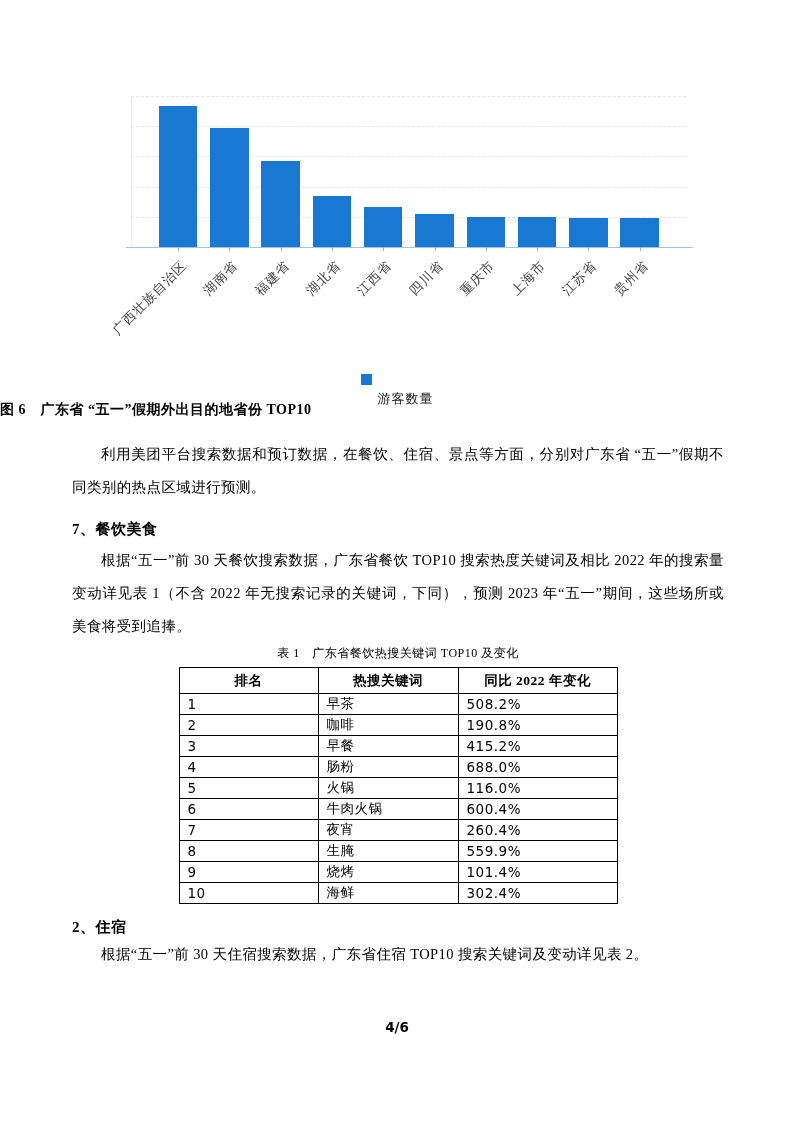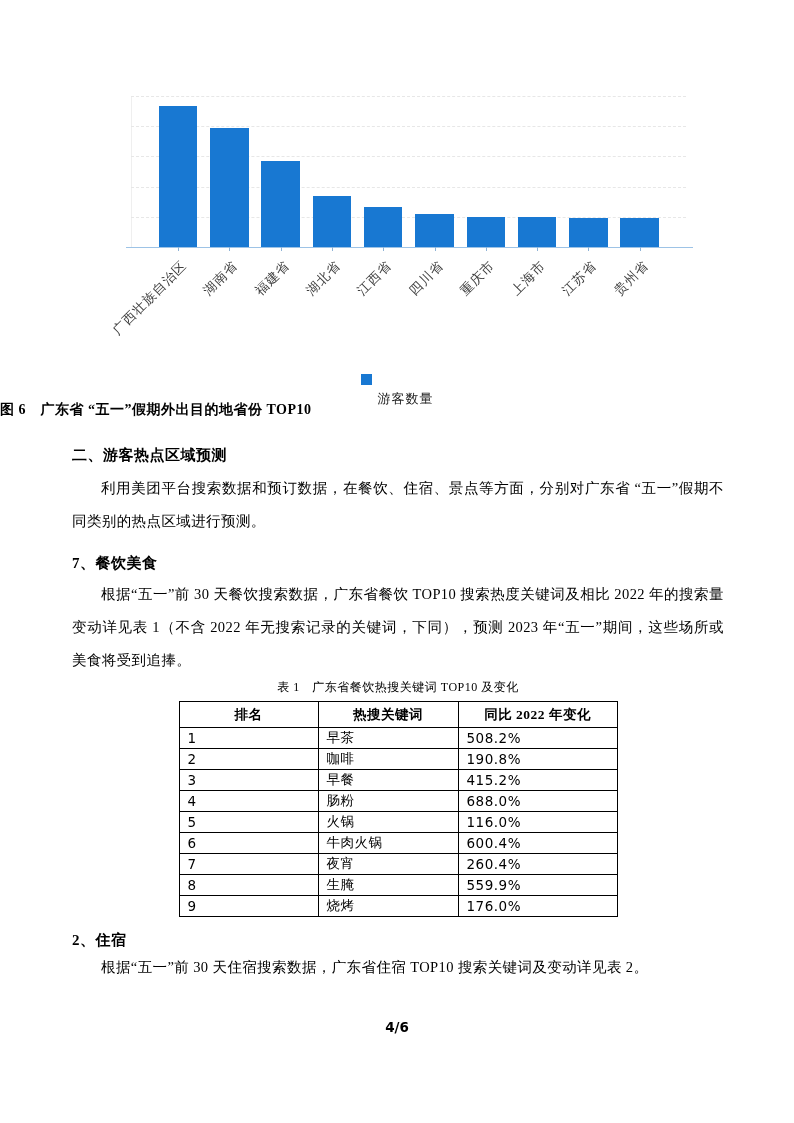--- a/index.html
+++ b/index.html
@@ -104,21 +104,20 @@
       </div>
     <div class="legend">
       <span class="legend-swatch" style="background: rgb(24, 120, 210);"></span>
       <span class="legend-label">游客数量</span>
     </div>
   </div>
 
   <div class="fig-caption">图 6　广东省 “五一”假期外出目的地省份 TOP10</div>
 
   <div class="content">
-    <div class="h-major">二、游客热点区域预测</div>
     <p class="para">利用美团平台搜索数据和预订数据，在餐饮、住宿、景点等方面，分别对广东省 “五一”假期不同类别的热点区域进行预测。</p>
 
     <div class="h-minor h-food">7、餐饮美食</div>
     <p class="para para-tight">根据“五一”前 30 天餐饮搜索数据，广东省餐饮 TOP10 搜索热度关键词及相比 2022 年的搜索量变动详见表 1（不含 2022 年无搜索记录的关键词，下同），预测 2023 年“五一”期间，这些场所或美食将受到追捧。</p>
 
     <div class="tbl-caption">表 1　广东省餐饮热搜关键词 TOP10 及变化</div>
     <table class="data">
       <thead>
           <tr>
             <th class="col-rank">排名</th>
@@ -163,21 +162,26 @@
             <td class="col-chg num">260.4%</td>
           </tr>
           <tr>
             <td class="col-rank num">8</td>
             <td class="col-kw">生腌</td>
             <td class="col-chg num">559.9%</td>
           </tr>
           <tr>
             <td class="col-rank num">9</td>
             <td class="col-kw">烧烤</td>
-            <td class="col-chg num">176.0%</td>
+            <td class="col-chg num">101.4%</td>
+          </tr>
+          <tr>
+            <td class="col-rank num">10</td>
+            <td class="col-kw">海鲜</td>
+            <td class="col-chg num">302.4%</td>
           </tr>
         </tbody>
     </table>
 
     <div class="h-minor h-lodging">2、住宿</div>
     <p class="para" style="margin-top:0;">根据“五一”前 30 天住宿搜索数据，广东省住宿 TOP10 搜索关键词及变动详见表 2。</p>
   </div>
 
   <div class="page-num">4/6</div>
 </div>

